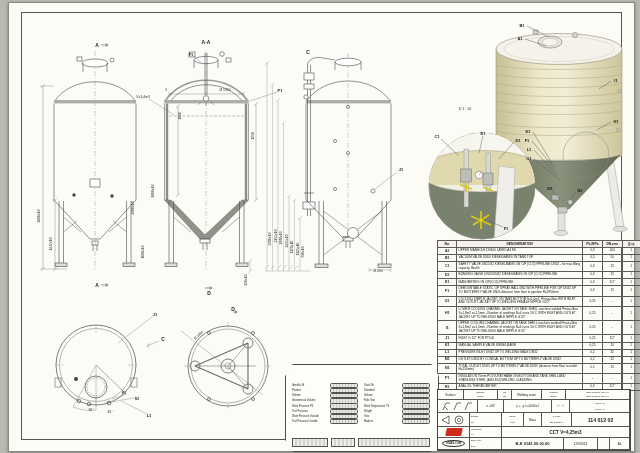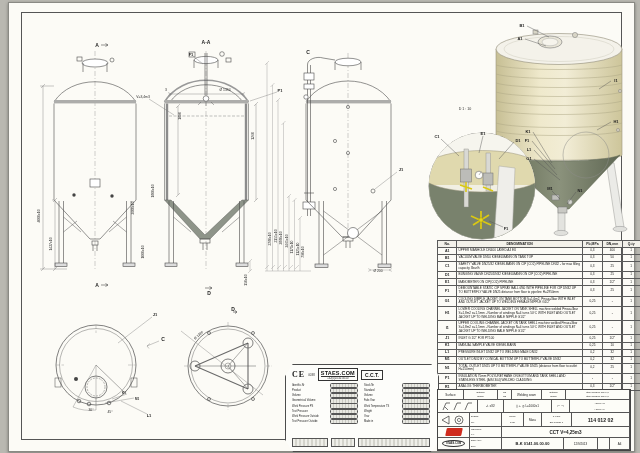--- a/index.html
+++ b/index.html
@@ -456,29 +456,20 @@
           <td class="den">ANALOG THERMOMETER</td>
           <td class="c">0,3</td>
           <td class="c">1/2"</td>
           <td class="c">1</td>
         </tr>
       </tbody>
   </table>
 
   <div id="plate">
     <div class="body"></div>
-    <div class="hdr">
-      <span class="cemark">CE</span>
-      <span class="notified">0038</span>
-      <span class="brandbox">
-        <div class="bn">STAES.COM</div>
-        <div class="ph">+32(0)14.50.50.50</div>
-      </span>
-      <span class="cctbox">C.C.T.</span>
-    </div>
     <div class="fields" id="np-fields">
         <div class="fld">
           <span class="lab">Identific.Nr</span>
           <span class="pill"></span>
         </div>
         <div class="fld">
           <span class="lab">Stock Nr</span>
           <span class="pill"></span>
         </div>
         <div class="fld">

